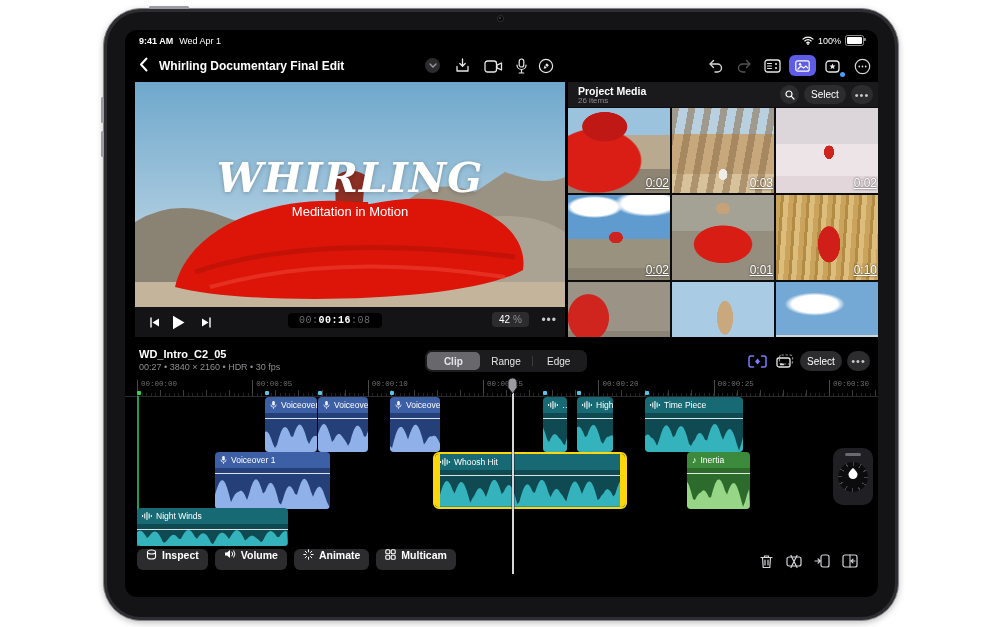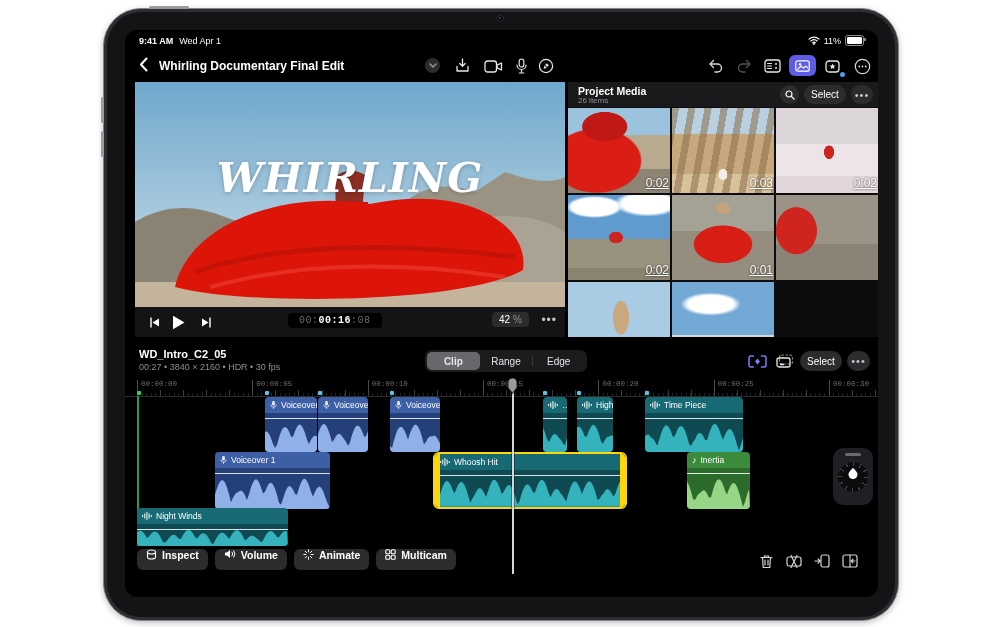--- a/index.html
+++ b/index.html
@@ -136,21 +136,21 @@
       <span class="sb-time">9:41 AM</span>
       <span>Wed Apr 1</span>
     </div>
     <div class="rgt">
       <span>
           <svg width="12" height="9" viewBox="0 0 12 9">
             <path d="M1 3.2a7 7 0 0 1 10 0M2.8 5a4.5 4.5 0 0 1 6.4 0M4.6 6.8a2 2 0 0 1 2.8 0" stroke="#fff" stroke-width="1.1" fill="none" stroke-linecap="round"></path>
             <circle cx="6" cy="8" r=".9" fill="#fff"></circle>
           </svg>
         </span>
-      <span>11%</span>
+      <span>100%</span>
       <span class="battery">
           <i></i>
           <u></u>
         </span>
     </div>
   </div>
 
   <div class="abs titlebar">
     <span class="back">
         <svg width="9" height="15" viewBox="0 0 9 15">
@@ -247,20 +247,21 @@
         <path d="M0 225 L0 140 Q40 115 90 135 Q130 150 160 145 L180 225 Z" fill="#8a8273"></path>
         <rect y="200" width="430" height="25" fill="#c4b49c"></rect>
         <path d="M200 95 q14 -12 30 -2 l-3 40 -26 2 z" fill="#8c2f24"></path>
         <path d="M150 45 Q210 70 255 50 Q300 30 330 18" stroke="#c81208" stroke-width="9" fill="none" stroke-linecap="round" opacity="0"></path>
         <path d="M205 120 h28 v60 h-28 z" fill="#d01408"></path>
         <path d="M40 205 C55 140 150 108 235 122 C330 102 395 142 388 188 C330 222 110 224 40 205 Z" fill="#dd1509"></path>
         <path d="M60 190 Q180 150 380 175" stroke="#b01005" stroke-width="5" fill="none" opacity=".55"></path>
         <path d="M75 205 Q200 170 370 195" stroke="#f04a38" stroke-width="4" fill="none" opacity=".5"></path>
       </svg>
       <div class="vtitle">WHIRLING</div>
+      <div class="vsub">Meditation in Motion</div>
     </div>
     <div class="vctrl">
       <span class="vc-ic" style="left:10px;">
           <svg width="11" height="11" viewBox="0 0 11 11">
             <path d="M2 1v9" stroke="#fff" stroke-width="1.4" stroke-linecap="round"></path>
             <path d="M10 1.5v8L3.5 5.5z" fill="#fff"></path>
           </svg>
         </span>
       <span class="vc-ic" style="left:34px;">
           <svg width="13" height="15" viewBox="0 0 13 15">
@@ -300,20 +301,23 @@
           <span class="dur">0:03</span>
         </div>
         <div class="thumb tv3">
           <span class="dur">0:02</span>
         </div>
         <div class="thumb tv4">
           <span class="dur">0:02</span>
         </div>
         <div class="thumb tv5">
           <span class="dur">0:01</span>
+        </div>
+        <div class="thumb tv6">
+          <span class="dur">0:10</span>
         </div>
         <div class="thumb tv7"></div>
         <div class="thumb tv8"></div>
         <div class="thumb tv9"></div>
       </div>
   </div>
 
   <div class="abs tl-head">
     <div class="tl-name">WD_Intro_C2_05</div>
     <div class="tl-meta">00:27 • 3840 × 2160 • HDR • 30 fps</div>

